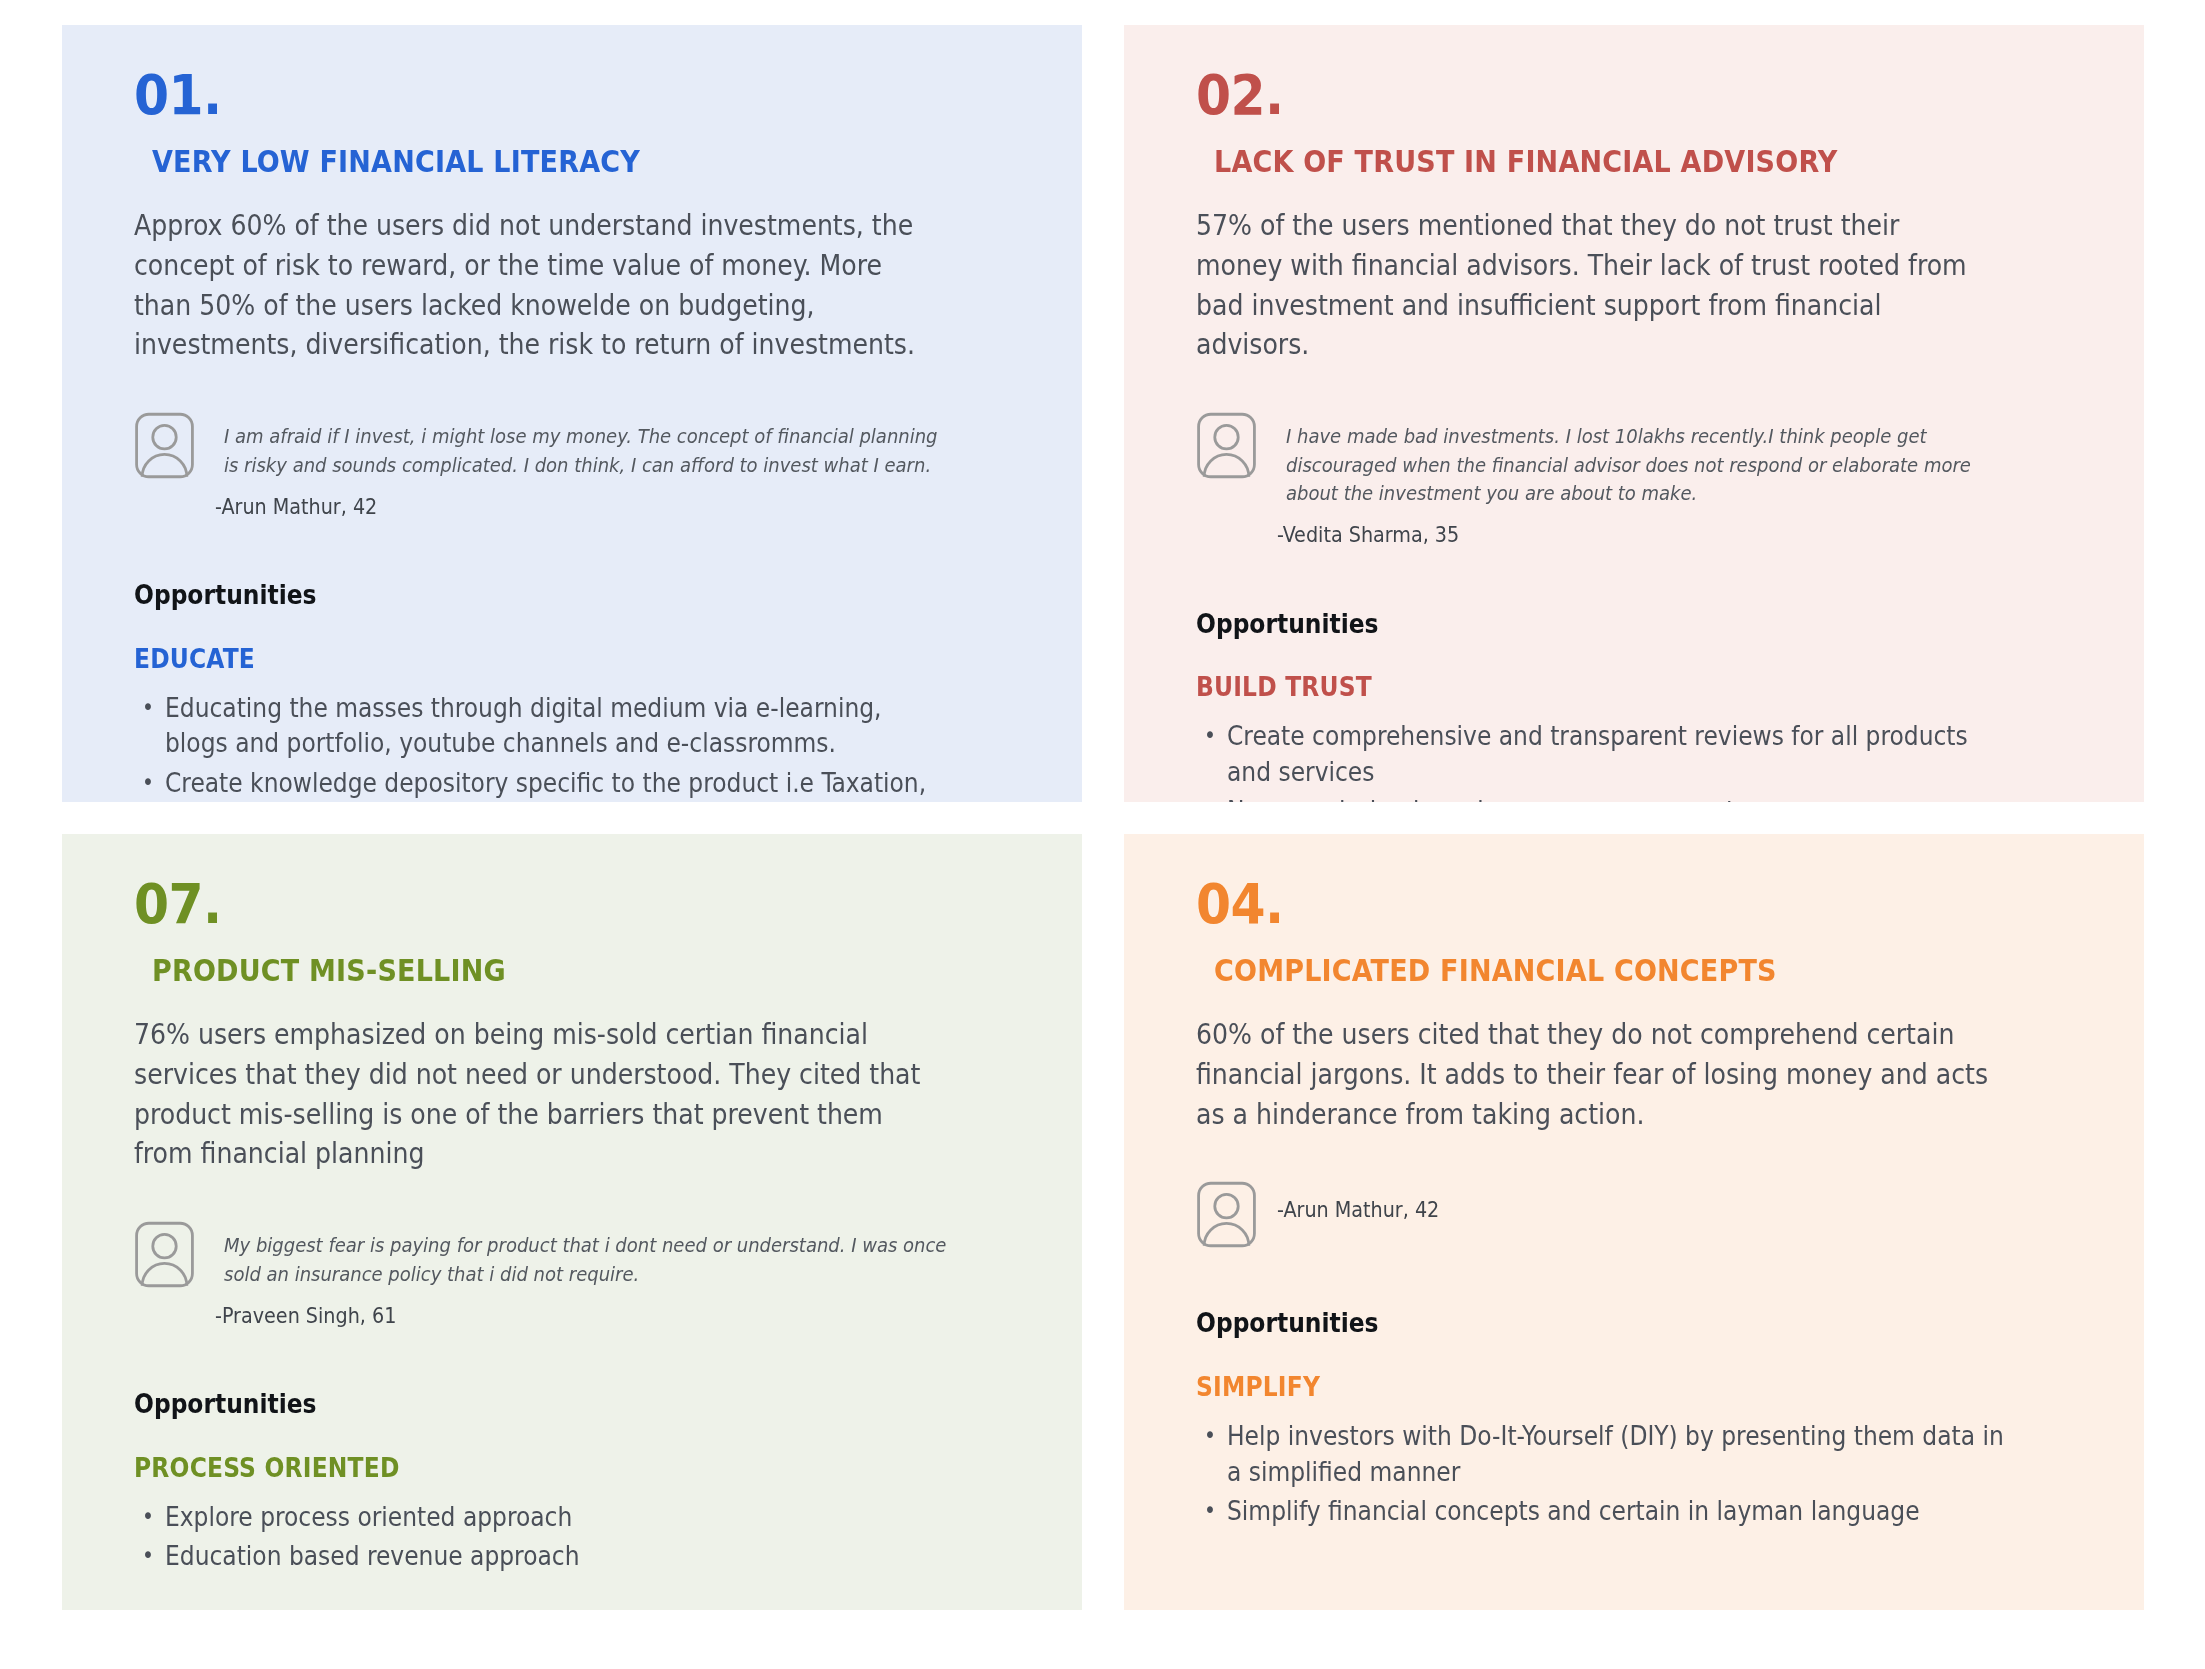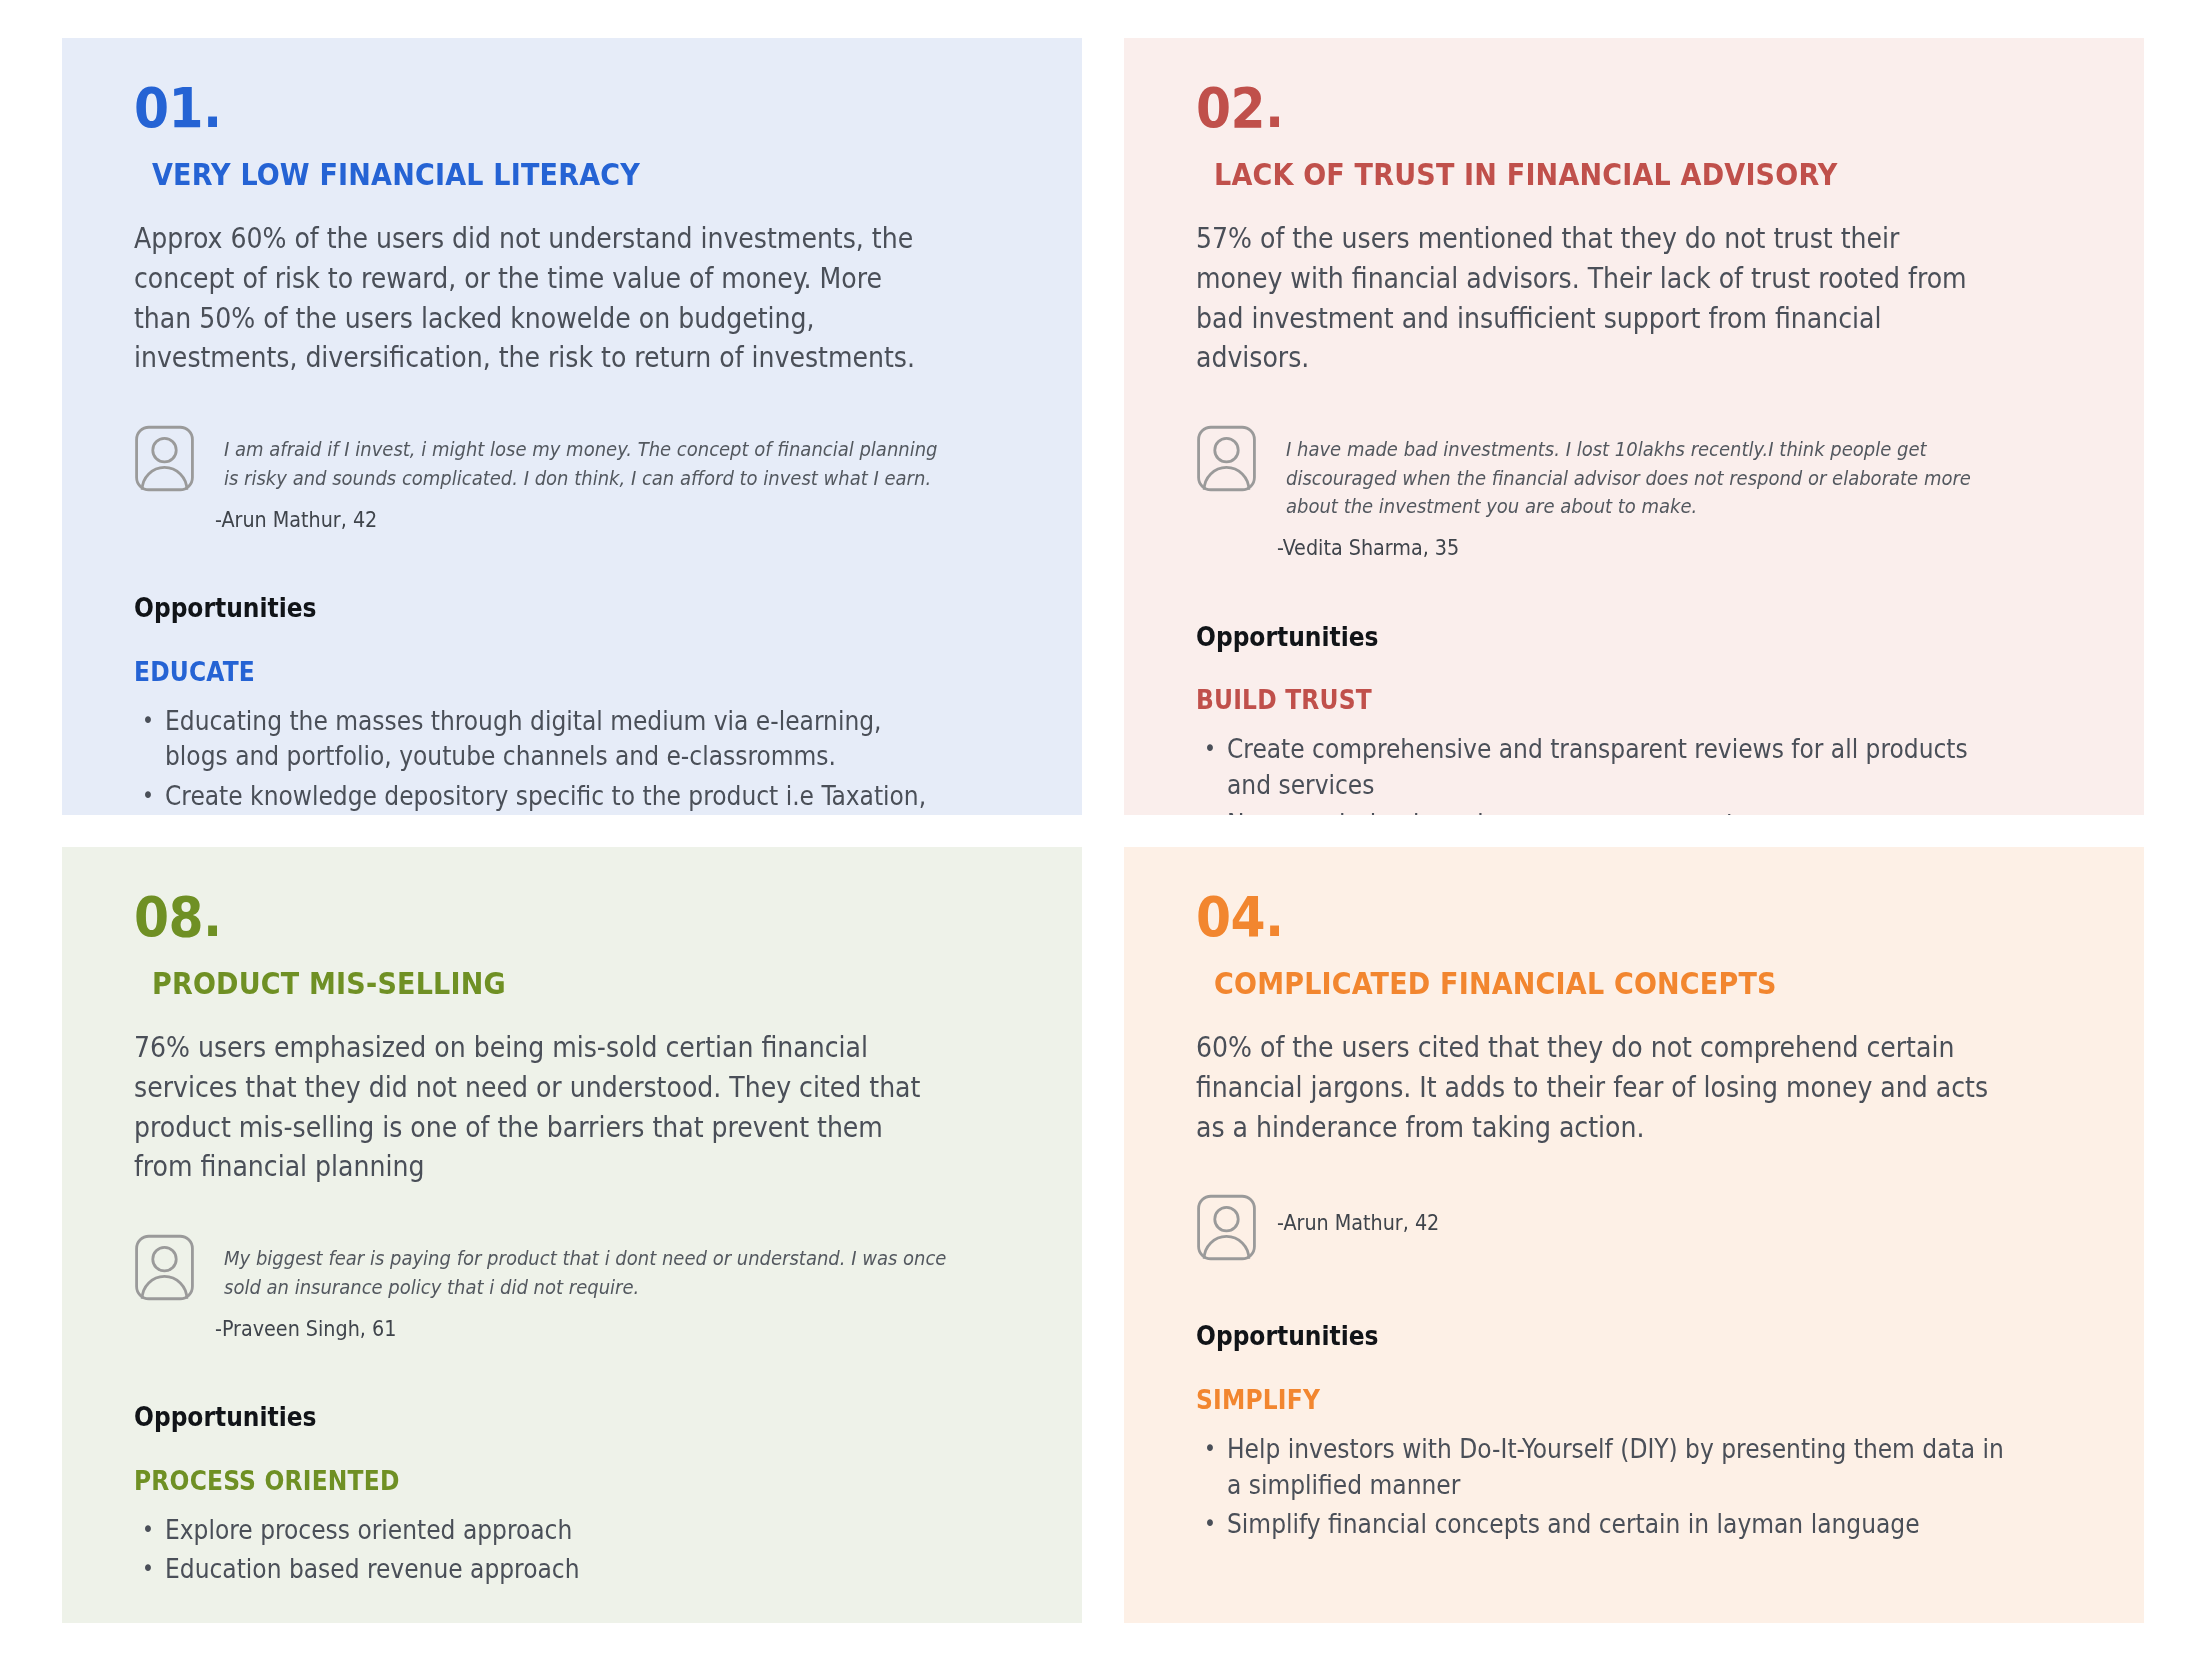--- a/index.html
+++ b/index.html
@@ -12,21 +12,21 @@
     height: 1670px;
     font-family: "Liberation Sans", sans-serif;
     overflow: hidden;
   }
 
   .board {
     position: relative;
     width: 1962px;
     height: 1670px;
     box-sizing: border-box;
-    padding: 38px 62px 43px 62px;
+    padding: 25px 62px 43px 62px;
     display: grid;
     grid-template-columns: 1020px 1020px;
     grid-template-rows: 777px 776px;
     column-gap: 42px;
     row-gap: 32px;
   }
 
   .card {
     box-sizing: border-box;
     padding: 44px 56px 22.5px 72px;
@@ -215,21 +215,21 @@
     <div class="opps-label">Opportunities</div>
     <div class="opps-heading" style="color:#c0504b">BUILD TRUST</div>
     <ul class="opps-list">
       <li>Create comprehensive and transparent reviews for all products and services</li>
       <li>No commission based money management</li>
 
     </ul>
   </div>
 
   <div class="card green">
-    <div class="card-number" style="color:#6f9024">08.</div>
+    <div class="card-number" style="color:#6f9024">07.</div>
     <div class="card-title" style="color:#6f9024">PRODUCT MIS-SELLING</div>
     <p class="card-body">76% users emphasized on being mis-sold certian financial services that they did not need or understood. They cited that product mis-selling is one of the barriers that prevent them from financial planning</p>
 
     <div class="quote-block">
       <span class="avatar-icon">
         <svg viewBox="0 0 108 120" width="61" height="67" aria-hidden="true">
           <rect x="4" y="4" width="100" height="112" rx="22" ry="22" fill="none" stroke="#9a9a9a" stroke-width="5"></rect>
           <circle cx="54" cy="45" r="21" fill="none" stroke="#9a9a9a" stroke-width="5"></circle>
           <path d="M14 116 A40 40 0 0 1 94 116" fill="none" stroke="#9a9a9a" stroke-width="5"></path>
         </svg>

